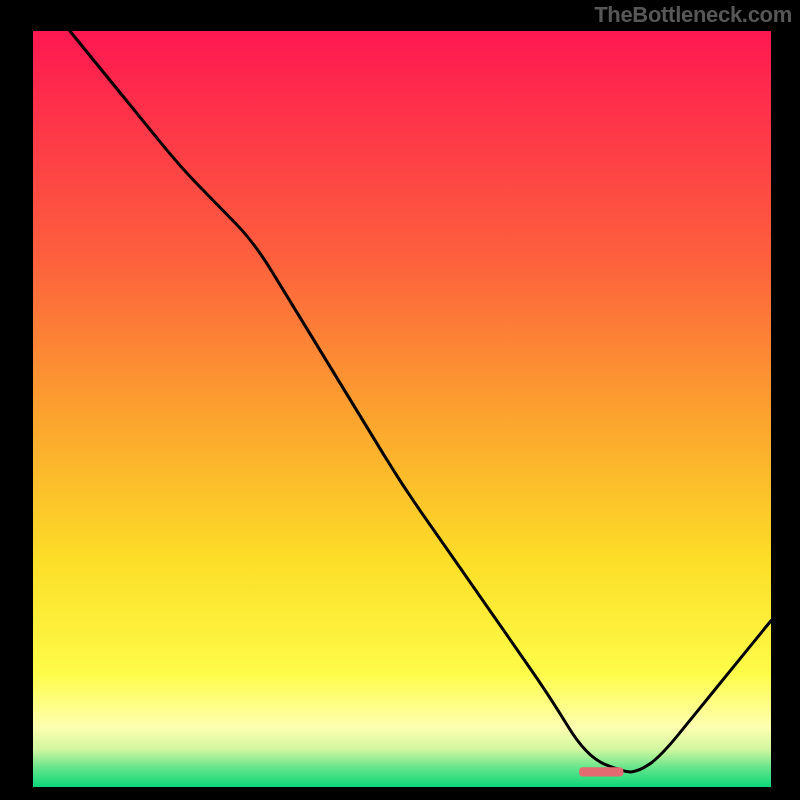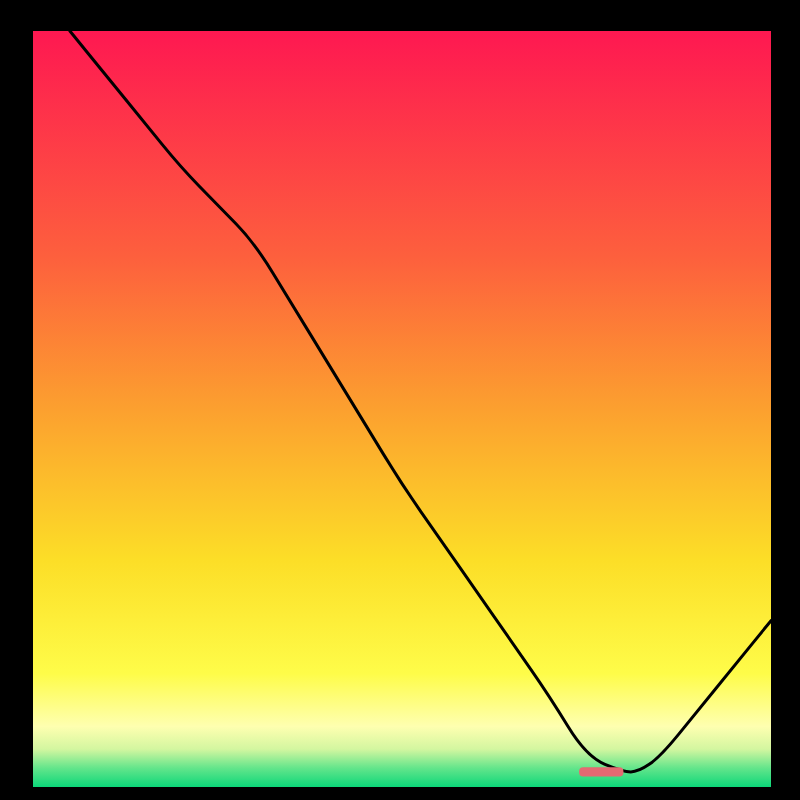--- a/index.html
+++ b/index.html
@@ -29,20 +29,21 @@
   svg {
     position: absolute;
     top: 0;
     left: 0;
   }
 </style>
 </head>
 <body>
 
 <div class="container">
+  <div class="watermark">TheBottleneck.com</div>
   <svg id="chart-svg" width="800" height="800">
     <defs>
       <linearGradient id="bg-grad" x1="0" y1="0" x2="0" y2="1">
           <stop offset="0%" stop-color="#fe1851"></stop>
           <stop offset="30%" stop-color="#fd603d"></stop>
           <stop offset="50%" stop-color="#fca02f"></stop>
           <stop offset="70%" stop-color="#fcde27"></stop>
           <stop offset="85%" stop-color="#fefc49"></stop>
           <stop offset="92%" stop-color="#feffb0"></stop>
           <stop offset="95%" stop-color="#d3f6a0"></stop>

